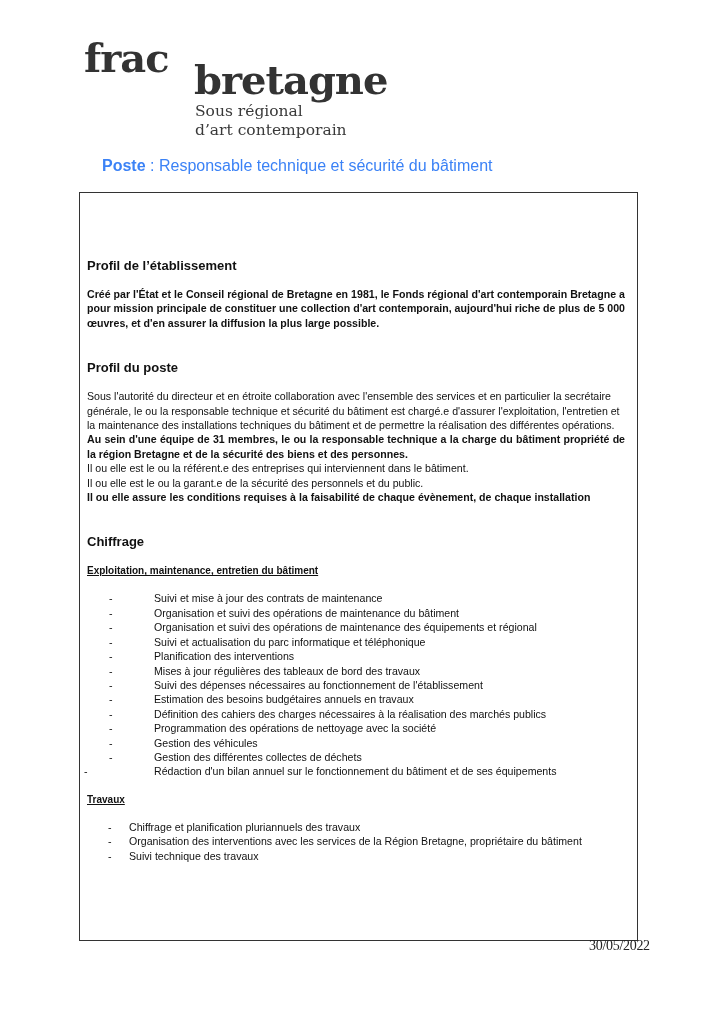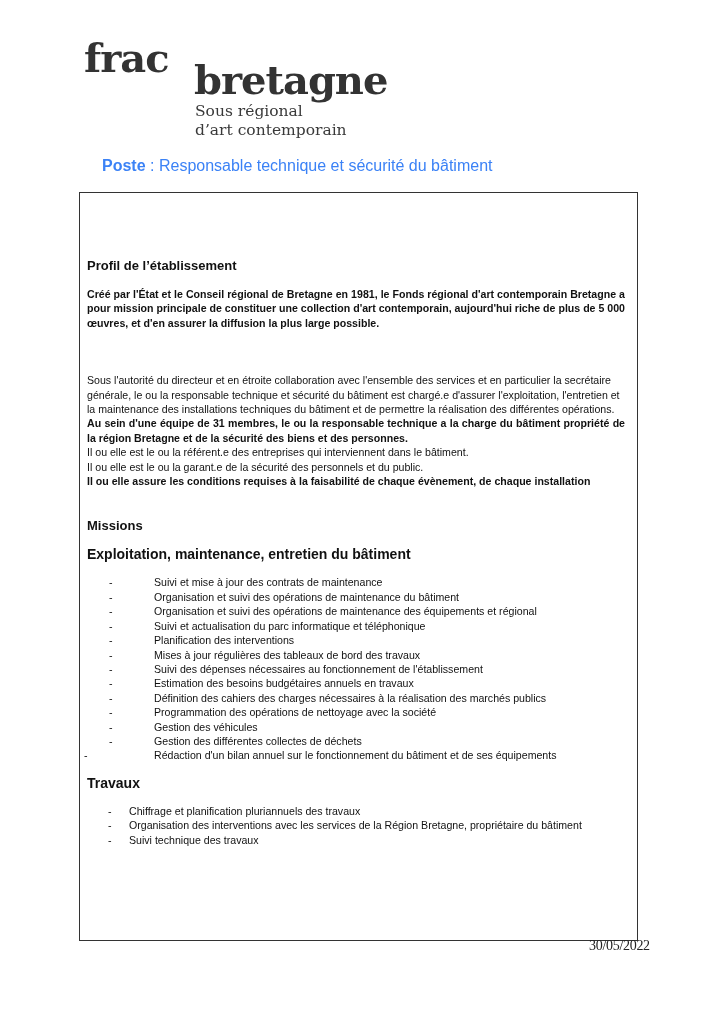--- a/index.html
+++ b/index.html
@@ -12,21 +12,21 @@
     .logo .sub2 { top: 83px; }
     .poste { position: absolute; left: 102px; top: 157px; font-size: 16px; white-space: nowrap; color: #3b82f6; }
     .poste b { font-weight: bold; }
     .box { position: absolute; left: 79px; top: 192px; width: 559px; height: 749px; border: 1.5px solid #333; box-sizing: border-box; }
     .content { position: absolute; left: 87px; top: 210px; width: 538px; font-size: 10.6px; line-height: 14.4px; color: #111; margin-top: 48px; }
     h2 { font-size: 13px; font-weight: bold; margin: 0; line-height: 16px; color: #111; }
     p { margin: 0; }
     .just { text-align: justify; font-weight: bold; }
     .sp1 { height: 13px; }
     .sp2 { height: 30px; }
-    .sub-h { font-size: 14px; font-weight: bold; margin: 0; line-height: 15px; }
+    .sub-h { font-size: 10px; font-weight: bold; text-decoration: underline; margin: 0; line-height: 15px; }
     ul.dash { list-style: none; margin: 0; padding: 0; }
     ul.dash li { position: relative; padding-left: 67px; line-height: 14.4px; }
     ul.dash li .dash-mark { position: absolute; left: 22px; top: 0; }
     ul.dash li.wrap { text-align: justify; text-align-last: left; padding-left: 42px; text-indent: 25px; }
     ul.dash li.wrap .dash-mark { left: -3px; text-indent: 0; }
     ul.dash2 { list-style: none; margin: 0; padding: 0; }
     ul.dash2 li { position: relative; padding-left: 42px; line-height: 14.4px; }
     ul.dash2 li .dash-mark { position: absolute; left: 21px; top: 0; }
     .date { position: absolute; left: 589px; top: 938px; font-family: Liberation Serif, serif; font-size: 14px; letter-spacing: -0.3px; color: #222; }
   </style>
@@ -45,29 +45,30 @@
 </div>
 
 <div class="box"></div>
 
 <div class="content">
   <h2>Profil de l’établissement</h2>
   <div class="sp1"></div>
   <p class="just">Créé par l'État et le Conseil régional de Bretagne en 1981, le Fonds régional d'art contemporain Bretagne a pour mission principale de constituer une collection d'art contemporain, aujourd'hui riche de plus de 5 000 œuvres, et d'en assurer la diffusion la plus large possible.</p>
   <div class="sp2"></div>
 
+  <h2>Profil du poste</h2>
   <div class="sp1"></div>
   <p>Sous l'autorité du directeur et en étroite collaboration avec l'ensemble des services et en particulier la secrétaire générale, le ou la responsable technique et sécurité du bâtiment est chargé.e d'assurer l'exploitation, l'entretien et la maintenance des installations techniques du bâtiment et de permettre la réalisation des différentes opérations.</p>
   <p class="just">Au sein d'une équipe de 31 membres, le ou la responsable technique a la charge du bâtiment propriété de la région Bretagne et de la sécurité des biens et des personnes.</p>
   <p>Il ou elle est le ou la référent.e des entreprises qui interviennent dans le bâtiment.</p>
   <p>Il ou elle est le ou la garant.e de la sécurité des personnels et du public.</p>
   <p class="just">Il ou elle assure les conditions requises à la faisabilité de chaque évènement, de chaque installation</p>
   <div class="sp2"></div>
 
-  <h2>Missions</h2>
+  <h2>Chiffrage</h2>
   <div class="sp1"></div>
   <p class="sub-h">Exploitation, maintenance, entretien du bâtiment</p>
   <div class="sp1"></div>
   <ul class="dash">
     <li><span class="dash-mark">-</span><span>Suivi et mise à jour des contrats de maintenance</span></li>
     <li><span class="dash-mark">-</span><span>Organisation et suivi des opérations de maintenance du bâtiment</span></li>
     <li><span class="dash-mark">-</span><span>Organisation et suivi des opérations de maintenance des équipements et régional</span></li>
     <li><span class="dash-mark">-</span><span>Suivi et actualisation du parc informatique et téléphonique</span></li>
     <li><span class="dash-mark">-</span><span>Planification des interventions</span></li>
     <li><span class="dash-mark">-</span><span>Mises à jour régulières des tableaux de bord des travaux</span></li>

